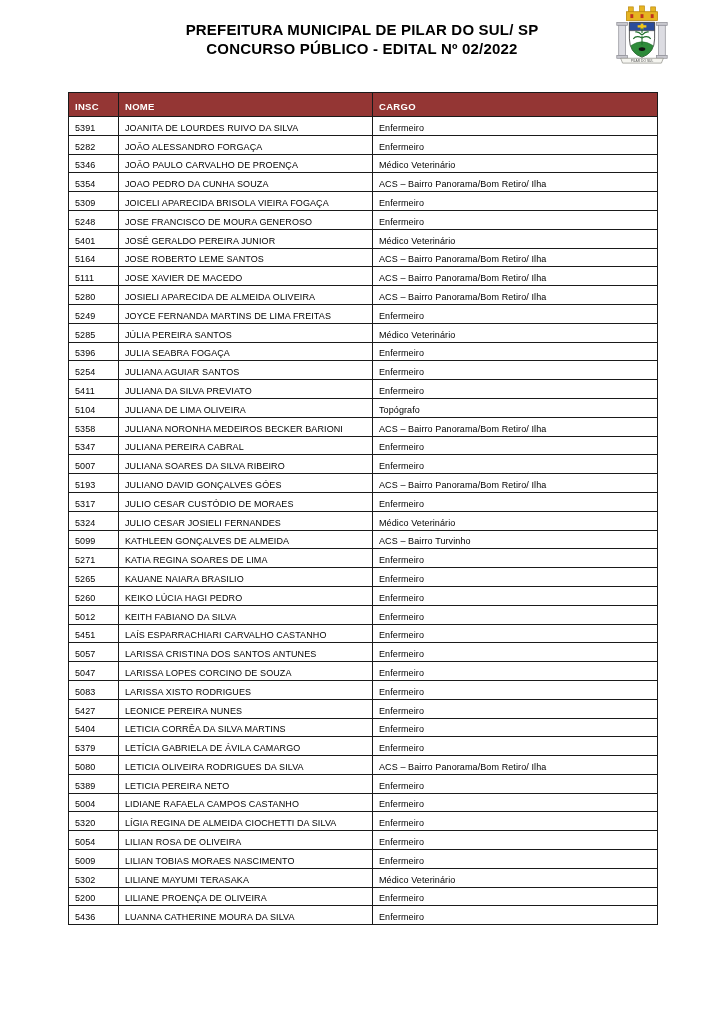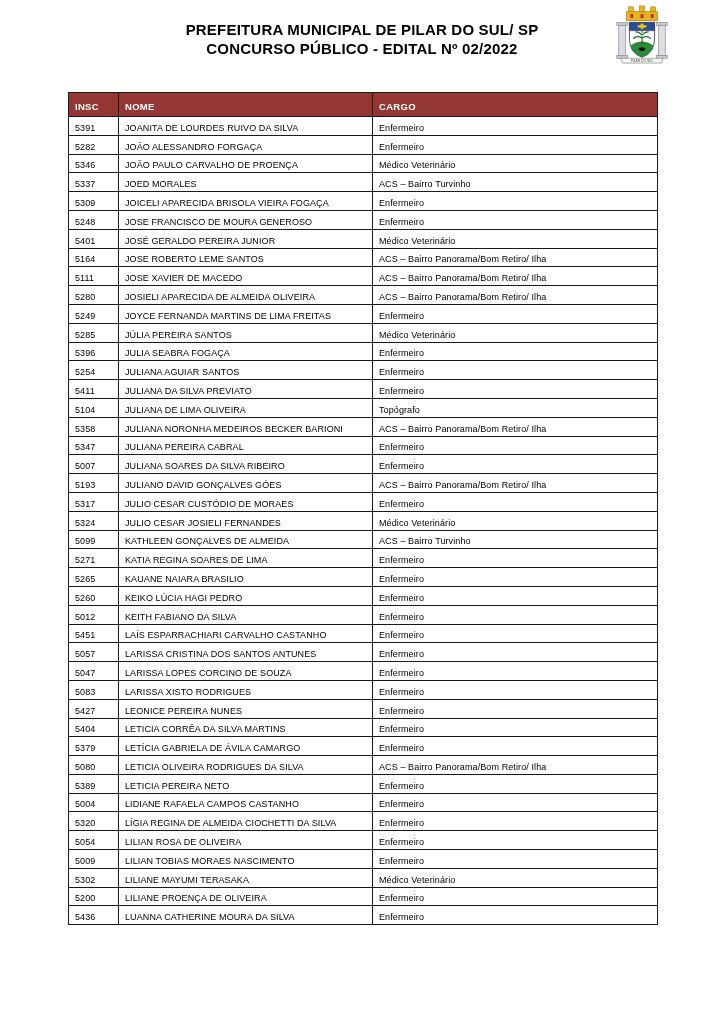--- a/index.html
+++ b/index.html
@@ -151,23 +151,23 @@
           <td>5282</td>
           <td>JOÃO ALESSANDRO FORGAÇA</td>
           <td>Enfermeiro</td>
         </tr>
         <tr>
           <td>5346</td>
           <td>JOÃO PAULO CARVALHO DE PROENÇA</td>
           <td>Médico Veterinário</td>
         </tr>
         <tr>
-          <td>5337</td>
-          <td>JOED MORALES</td>
-          <td>ACS – Bairro Turvinho</td>
+          <td>5354</td>
+          <td>JOAO PEDRO DA CUNHA SOUZA</td>
+          <td>ACS – Bairro Panorama/Bom Retiro/ Ilha</td>
         </tr>
         <tr>
           <td>5309</td>
           <td>JOICELI APARECIDA BRISOLA VIEIRA FOGAÇA</td>
           <td>Enfermeiro</td>
         </tr>
         <tr>
           <td>5248</td>
           <td>JOSE FRANCISCO DE MOURA GENEROSO</td>
           <td>Enfermeiro</td>

